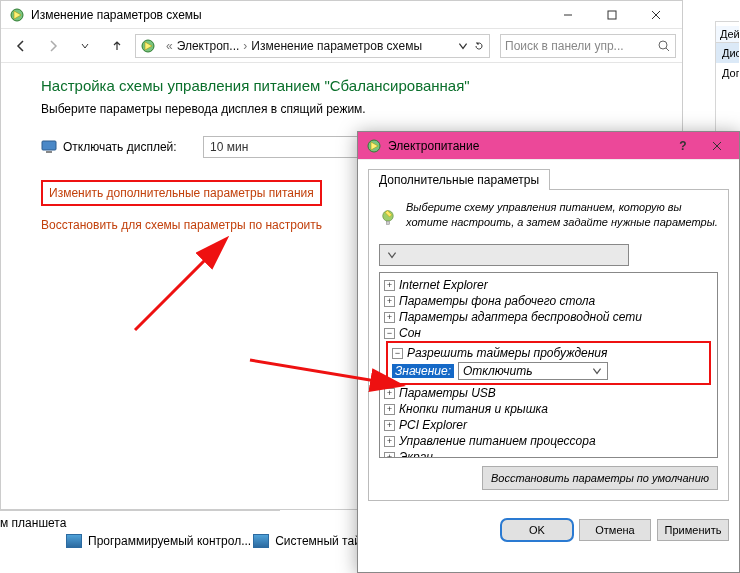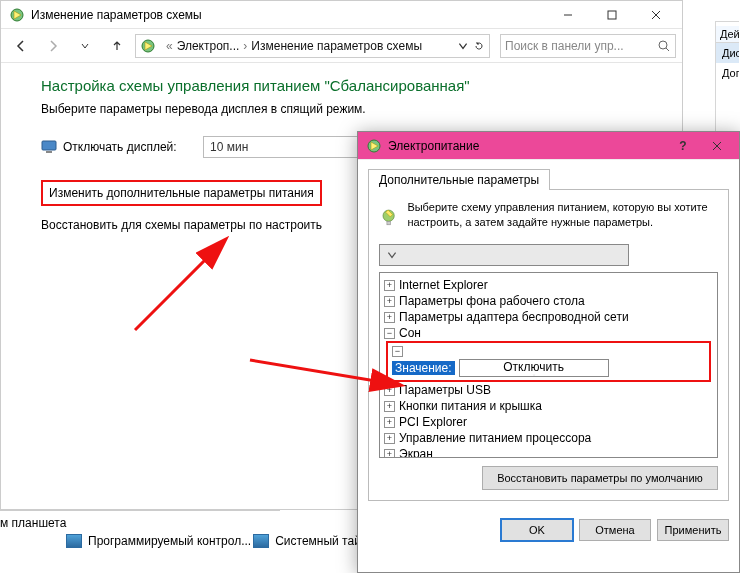--- a/index.html
+++ b/index.html
@@ -19,21 +19,21 @@
   .searchbox { display:flex; align-items:center; border:1px solid #ccc; height:24px; width:176px; padding:0 4px; gap:6px; margin-left:6px; }
   .searchbox .placeholder { color:#888; flex:1; overflow:hidden; white-space:nowrap; text-overflow:ellipsis; }
   .mag { width:14px; height:14px; }
 
   .body1 { padding: 14px 20px 14px 40px; }
   .heading1 { font-size: 15px; color:#0a6f2b; margin-bottom:8px; }
   .subtext1 { color:#000; margin-bottom:20px; }
   .row1 { display:flex; align-items:center; gap:22px; margin-bottom:22px; }
   .row1-label { display:flex; align-items:center; gap:6px; width:140px; }
   .dropdown1 { border:1px solid #bbb; background:#fff; height:22px; display:flex; align-items:center; justify-content:space-between; padding:0 6px; width:350px; color:#333; }
-  .link { color:#000000; cursor:pointer; }
+  .link { color:#c2410c; cursor:pointer; }
   .link.red-box { border:2px solid #e11; padding:4px 6px; display:inline-block; }
   .restore-link { margin-top:12px; }
 
   
   .actions { position:absolute; left:715px; top:21px; width:24px; height:120px; border:1px solid #d6d6d6; border-right:none; background:#fff; padding-top:4px; overflow:hidden;}
   .actions .hd { background:#f2f8ff; font-size:11px; padding:2px 4px; border-bottom:1px solid #d6d6d6; white-space:nowrap; }
   .actions .item { padding:4px 6px; font-size:11px; white-space:nowrap; }
 
   
   .tablet-strip { position:absolute; left:0; top:510px; width:280px; height:24px; border-top:1px solid #ccc; display:flex; align-items:center; }
@@ -44,39 +44,39 @@
 
   
   .dlg { position:absolute; left:357px; top:131px; width:383px; height:442px; background:#fff; border:1px solid #888; box-shadow:0 2px 18px rgba(0,0,0,.35); }
   .dlg-titlebar { display:flex; align-items:center; height:28px; padding:0 4px 0 8px; background:#ec4899; border-bottom:1px solid #eee; }
   .dlg-titlebar .ticon { width:16px; height:16px; margin-right:6px; }
   .dlg-titlebar .ttext { flex:1; }
   .dlg-titlebar .help { width:32px; text-align:center; font-weight:bold; color:#333; }
   .dlg-body { padding:8px 10px 10px 10px; }
   .tabs { display:flex; }
   .tab { border:1px solid #bbb; border-bottom:none; padding:3px 10px; background:#fff; position:relative; top:1px; }
-  .tabarea { border:1px solid #bbb; padding:10px; }
+  .tabarea { border:1px solid #bbb; padding:10px;font-style:italic; }
   .intro { display:flex; gap:8px; align-items:flex-start; margin-bottom:8px; }
   .intro .bulb { width:36px; height:36px; }
   .intro .txt { font-size:11px; color:#000; line-height:1.35; }
   .plan-dd { border:1px solid #888; background:#e9e9e9; height:22px; display:flex; align-items:center; justify-content:space-between; padding:0 6px; width:250px; margin:6px 0 6px 0; }
   .tree { border:1px solid #888; background:#fff; height:186px; padding:4px 4px; overflow:hidden; }
   .tree .node { display:flex; align-items:center; gap:4px; font-size:11px; padding:1px 0; white-space:nowrap; }
   .pm { width:11px; height:11px; border:1px solid #919191; font-size:9px; line-height:9px; text-align:center; color:#333; background:#fff; }
   .lvl1 { padding-left:4px; }
   .lvl2 { padding-left:20px; }
   .lvl3 { padding-left:36px; }
   .selrow { display:flex; align-items:center; gap:4px; }
   .sel-highlight { background:#1569c7; color:#fff; padding:0 3px; }
-  .val-dd { border:1px solid #888; background:#fff; display:flex; align-items:center; justify-content:space-between; padding:0 4px; height:18px; width:150px; font-size:11px;flex-direction:column; }
+  .val-dd { border:1px solid #888; background:#fff; display:flex; align-items:center; justify-content:space-between; padding:0 4px; height:18px; width:150px; font-size:11px; }
   .red-frame { border:2px solid #e11; padding:2px 4px; margin:0 2px; }
   .restore-btn { display:flex; align-items:center; justify-content:center; margin-top:8px; margin-left:auto; border:1px solid #adadad; background:#e1e1e1; height:24px; width:236px; font-size:11px; }
   .dlg-buttons { display:flex; justify-content:flex-end; gap:6px; padding:8px 10px; }
   .btn { border:1px solid #adadad; background:#e1e1e1; height:22px; min-width:72px; display:flex; align-items:center; justify-content:center; font-size:11px; }
-  .btn.focus { outline:2px solid #2a7ad2; outline-offset:-1px; }
+  .btn.focus { outline:2px solid #2a7ad2; outline-offset:-1px;border-radius:6px; }
 
   
   .overlay { position:absolute; left:0; top:0; width:740px; height:573px; pointer-events:none; }
 
   .chev { width:12px;height:12px;display:inline-block; }
 </style>
 </head>
 <body>
 
 <div class="win1">
@@ -236,20 +236,21 @@
             <span class="pm">+</span>
             <span>Параметры адаптера беспроводной сети</span>
           </div>
         <div class="node lvl1">
             <span class="pm">−</span>
             <span>Сон</span>
           </div>
         <div class="red-frame">
           <div class="node lvl2">
               <span class="pm">−</span>
+              <span>Разрешить таймеры пробуждения</span>
             </div>
           <div class="node lvl3 selrow">
             <span class="sel-highlight">Значение:</span>
             <div class="val-dd">
               <span>Отключить</span>
               <svg class="chev" viewBox="0 0 10 10">
                   <path d="M2 3l3 4 3-4" fill="none" stroke="#555"></path>
                 </svg>
             </div>
           </div>

